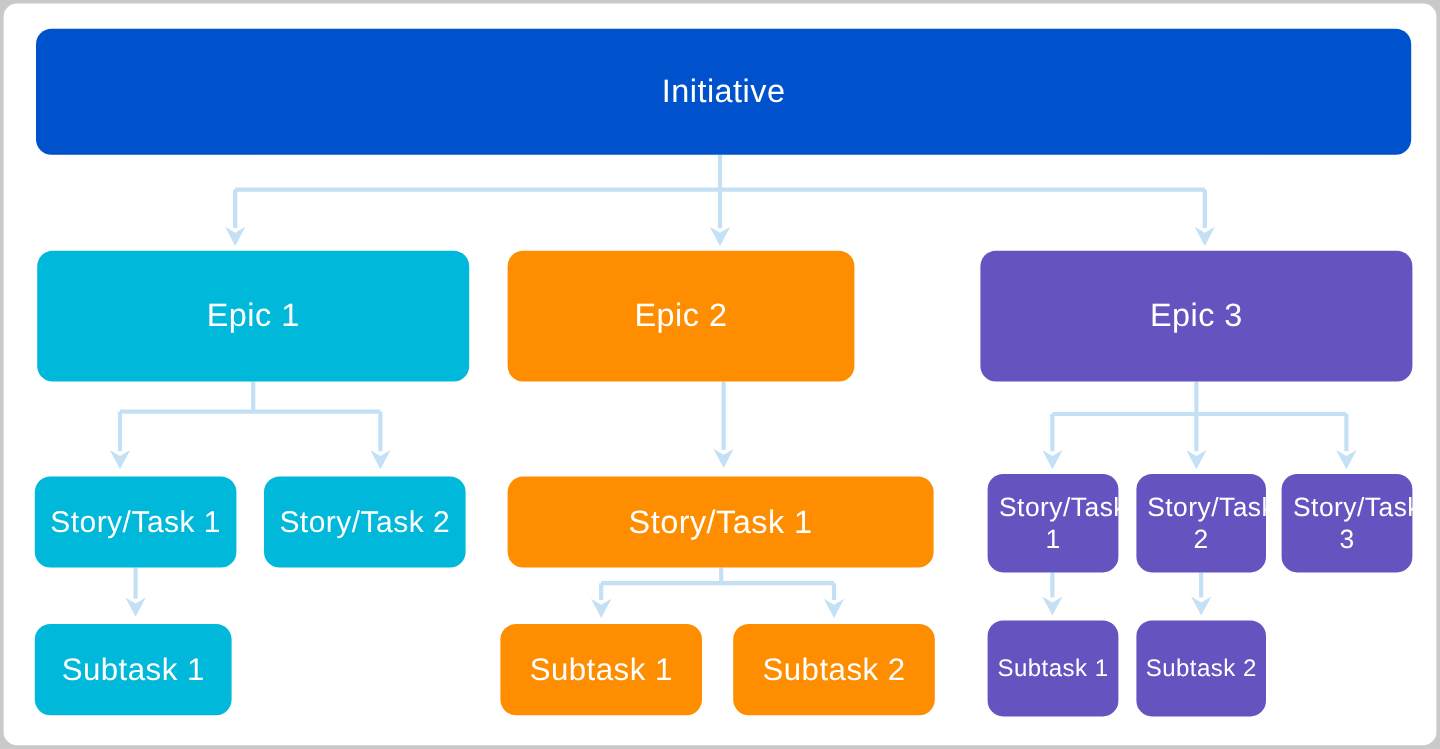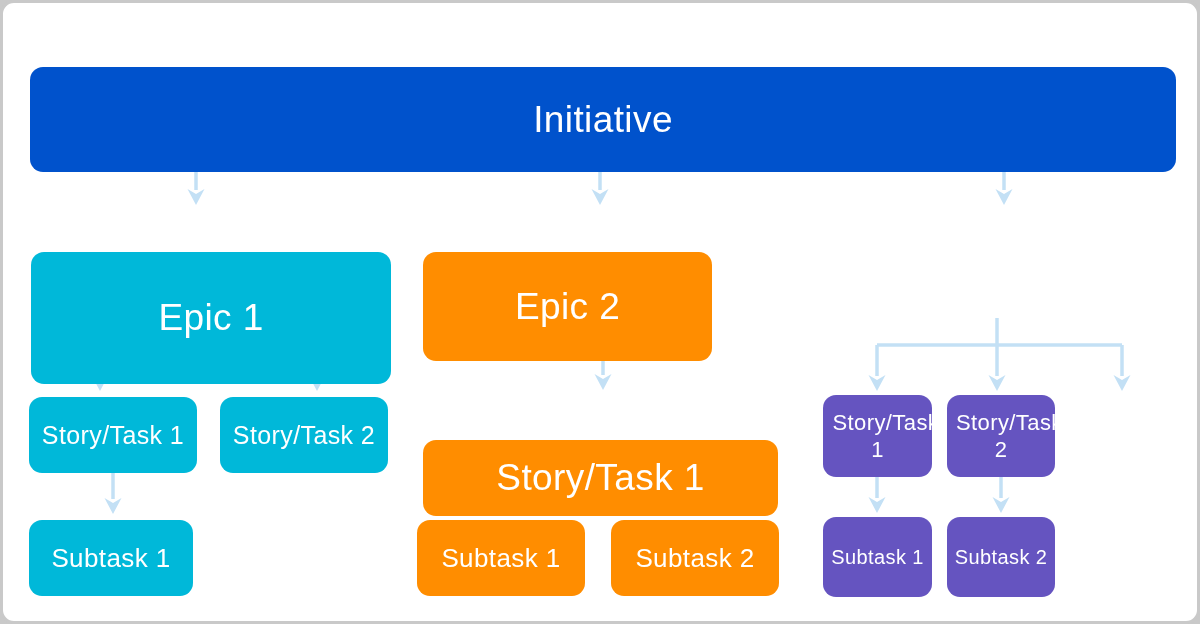--- a/index.html
+++ b/index.html
@@ -7,21 +7,21 @@
          font-family:"Liberation Sans","DejaVu Sans",sans-serif;}
   .frame{position:absolute;left:0;top:0;right:0;bottom:0;
          background:#ffffff;border:3px solid #c9c9c9;border-radius:14px;box-sizing:border-box;}
   .connectors{position:absolute;left:0;top:0;width:1200px;height:624px;pointer-events:none;}
   .node{position:absolute;display:flex;align-items:center;justify-content:center;
         color:#ffffff;text-align:center;letter-spacing:0.4px;box-sizing:border-box;}
   .blue{background:#0052CC;border-radius:13px;}
   .cyan{background:#00B8D9;border-radius:13px;}
   .orange{background:#FF8D00;border-radius:13px;}
   .purple{background:#6554C0;border-radius:13px;}
-  .f-xl{font-size:37px;margin-top:43px;}
+  .f-xl{font-size:27px;}
   .f-lg{font-size:26px;}
   .f-md{font-size:25px;}
   .f-sm{font-size:22px;line-height:1.25;}
   .f-xs{font-size:20px;}
   .wrap2{width:90px;}
 </style>
 </head>
 <body>
 
 <div class="stage">
@@ -72,34 +72,38 @@
       <path d="M877,391 L868.5,375 L877,380 L885.5,375 Z"></path>
       <path d="M997,391 L988.5,375 L997,380 L1005.5,375 Z"></path>
       <path d="M1122,391 L1113.5,375 L1122,380 L1130.5,375 Z"></path>
       <path d="M877,513 L868.5,497 L877,502 L885.5,497 Z"></path>
       <path d="M1001,513 L992.5,497 L1001,502 L1009.5,497 Z"></path>
     </g>
   </svg>
 
   <div class="node blue f-xl" style="left:30px;top:24px;width:1146px;height:105px">Initiative</div>
 
-  <div class="node cyan f-xl" style="left:31px;top:209px;width:360px;height:132px">Epic 1</div>
+  <div class="node cyan f-xl" style="left:31px;top:209px;width:360px;height:109px">Epic 1</div>
   <div class="node orange f-xl" style="left:423px;top:209px;width:289px;height:109px">Epic 2</div>
+  <div class="node purple f-xl" style="left:817px;top:209px;width:360px;height:109px">Epic 3</div>
 
   <div class="node cyan f-md" style="left:29px;top:397px;width:168px;height:76px">Story/Task 1</div>
   <div class="node cyan f-md" style="left:220px;top:397px;width:168px;height:76px">Story/Task 2</div>
 
   <div class="node orange f-xl" style="left:423px;top:397px;width:355px;height:76px">Story/Task 1</div>
 
   <div class="node purple f-sm" style="left:823px;top:395px;width:109px;height:82px">
     <span class="wrap2">Story/Task 1</span>
   </div>
   <div class="node purple f-sm" style="left:947px;top:395px;width:108px;height:82px">
     <span class="wrap2">Story/Task 2</span>
   </div>
+  <div class="node purple f-sm" style="left:1068px;top:395px;width:109px;height:82px">
+    <span class="wrap2">Story/Task 3</span>
+  </div>
 
   <div class="node cyan f-lg" style="left:29px;top:520px;width:164px;height:76px">Subtask 1</div>
 
   <div class="node orange f-lg" style="left:417px;top:520px;width:168px;height:76px">Subtask 1</div>
   <div class="node orange f-lg" style="left:611px;top:520px;width:168px;height:76px">Subtask 2</div>
 
   <div class="node purple f-xs" style="left:823px;top:517px;width:109px;height:80px">Subtask 1</div>
   <div class="node purple f-xs" style="left:947px;top:517px;width:108px;height:80px">Subtask 2</div>
 </div>
 

